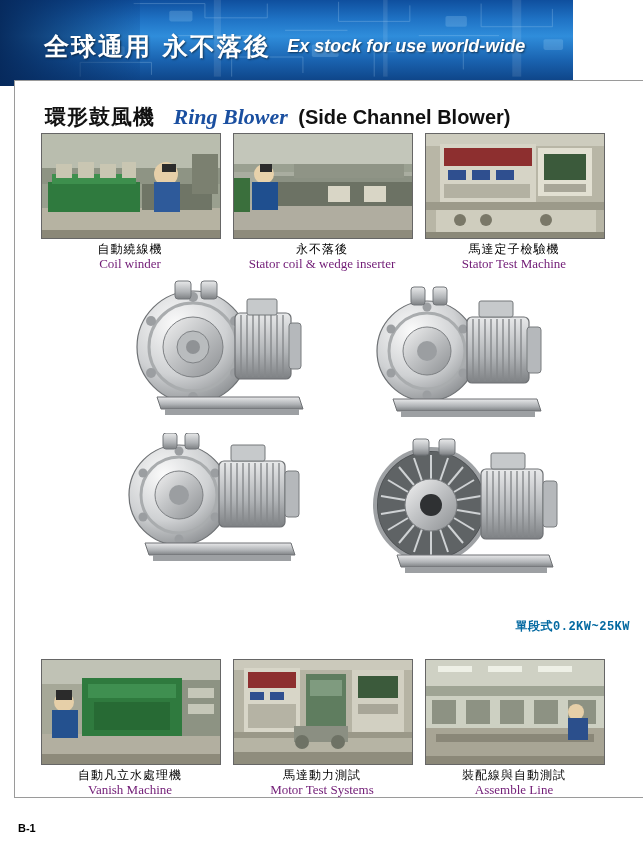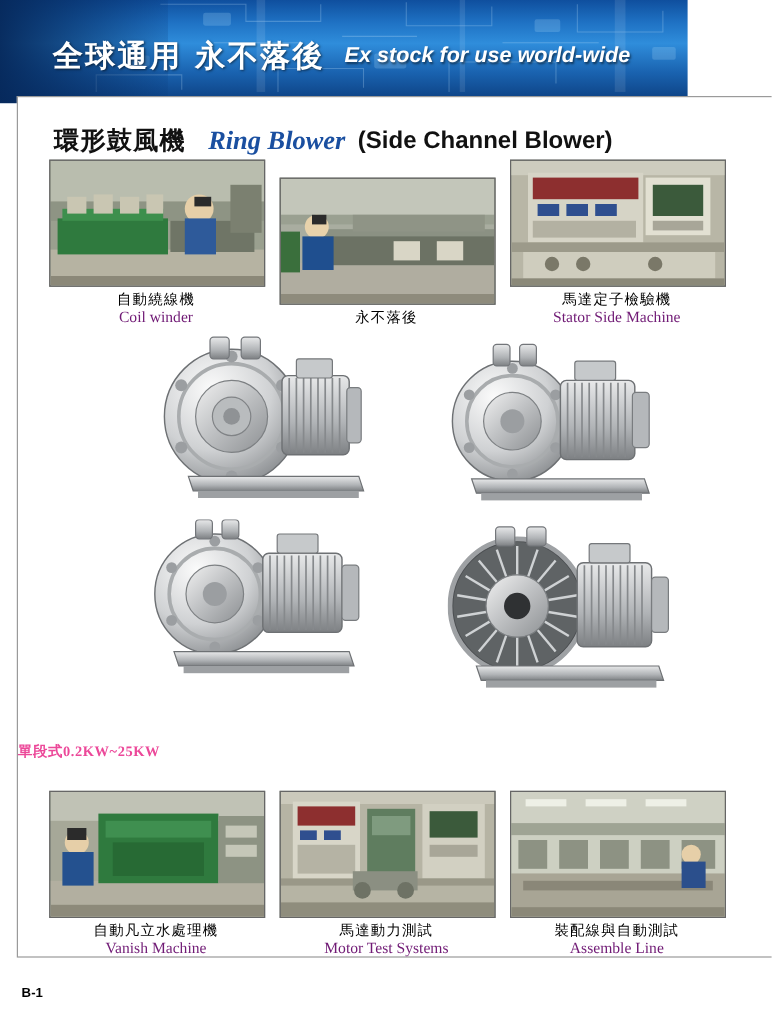--- a/index.html
+++ b/index.html
@@ -152,25 +152,25 @@
   }
 
   
   .blower {
     position: absolute;
   }
   .model-label {
     position: absolute;
     left: 0;
     width: 615px;
-    text-align: left;
-    font-family: Liberation Serif, serif;
+    text-align: right;
+    font-family: Liberation Mono, monospace;
     font-size: 12px;
     font-weight: bold;
-    color: #ec4899;
+    color: #0369a1;
     letter-spacing: 0.5px;
   }
 
   
   .footer {
     position: absolute;
     left: 18px;
     top: 822px;
     font-family: "Liberation Sans", sans-serif;
     font-size: 11px;
@@ -268,20 +268,21 @@
             <rect x="18" y="48" width="26" height="28" fill="#1f4f8f"></rect>
             <rect x="26" y="30" width="12" height="8" fill="#2b2b2b"></rect>
             <rect x="0" y="44" width="16" height="34" fill="#3a6f3c"></rect>
             <rect x="94" y="52" width="22" height="16" fill="#d9d6c6"></rect>
             <rect x="130" y="52" width="22" height="16" fill="#d9d6c6"></rect>
             <rect x="0" y="96" width="178" height="8" fill="#8e8b7c"></rect>
           </svg>
         </div>
         <div class="cap">
           <span class="cap-cn">永不落後</span>
+          <span class="cap-en">Stator coil &amp; wedge inserter</span>
         </div>
       </div>
 
       <div class="photo-cell">
         <div class="photo">
           <svg width="178" height="104" viewBox="0 0 178 104">
             <rect x="0" y="0" width="178" height="104" fill="#b8b6a6"></rect>
             <rect x="0" y="0" width="178" height="12" fill="#cdccbe"></rect>
             <rect x="14" y="10" width="96" height="58" fill="#d6d4c6"></rect>
             <rect x="18" y="14" width="88" height="18" fill="#8d2f2f"></rect>
@@ -295,21 +296,21 @@
             <rect x="0" y="68" width="178" height="8" fill="#9c9a8a"></rect>
             <rect x="10" y="76" width="160" height="22" fill="#cfcdbe"></rect>
             <circle cx="34" cy="86" r="6" fill="#7a7868"></circle>
             <circle cx="60" cy="86" r="6" fill="#7a7868"></circle>
             <circle cx="120" cy="86" r="6" fill="#7a7868"></circle>
             <rect x="0" y="98" width="178" height="6" fill="#8b8979"></rect>
           </svg>
         </div>
         <div class="cap">
           <span class="cap-cn">馬達定子檢驗機</span>
-          <span class="cap-en">Stator Side Machine</span>
+          <span class="cap-en">Stator Test Machine</span>
         </div>
       </div>
     </div>
 
     <div class="blower" style="left:116px; top:196px;">
       <svg width="180" height="150" viewBox="0 0 180 150">
         <defs>
           <linearGradient id="g1" x1="0" y1="0" x2="1" y2="1">
             <stop offset="0%" stop-color="#f2f2f2"></stop>
             <stop offset="45%" stop-color="#c2c4c6"></stop>

